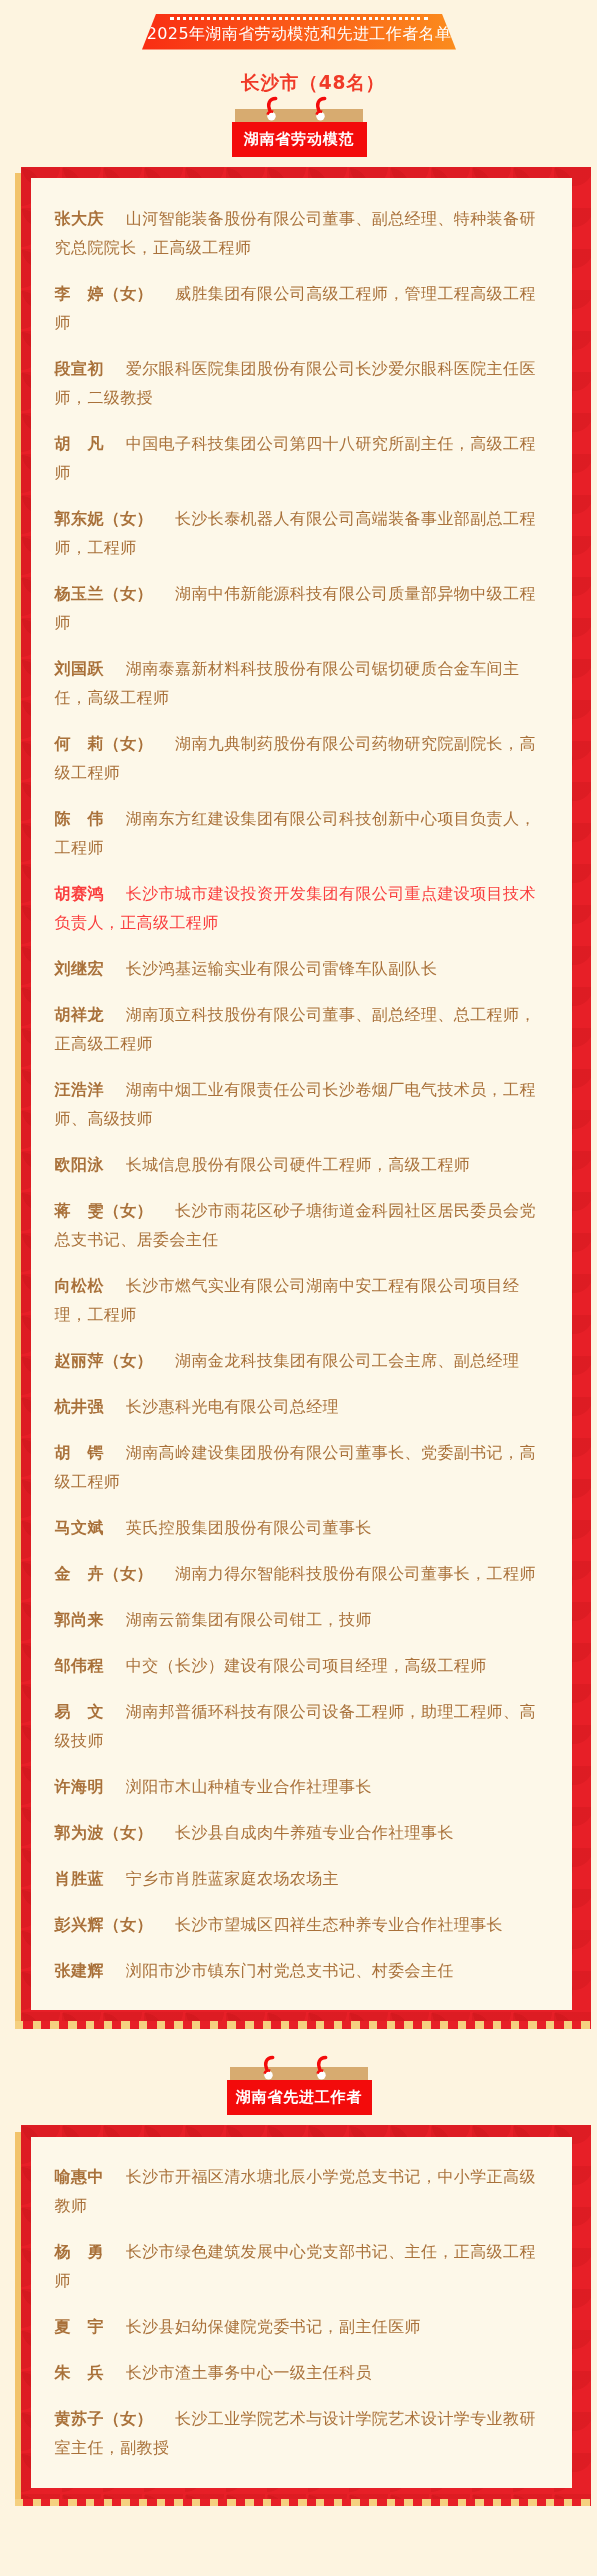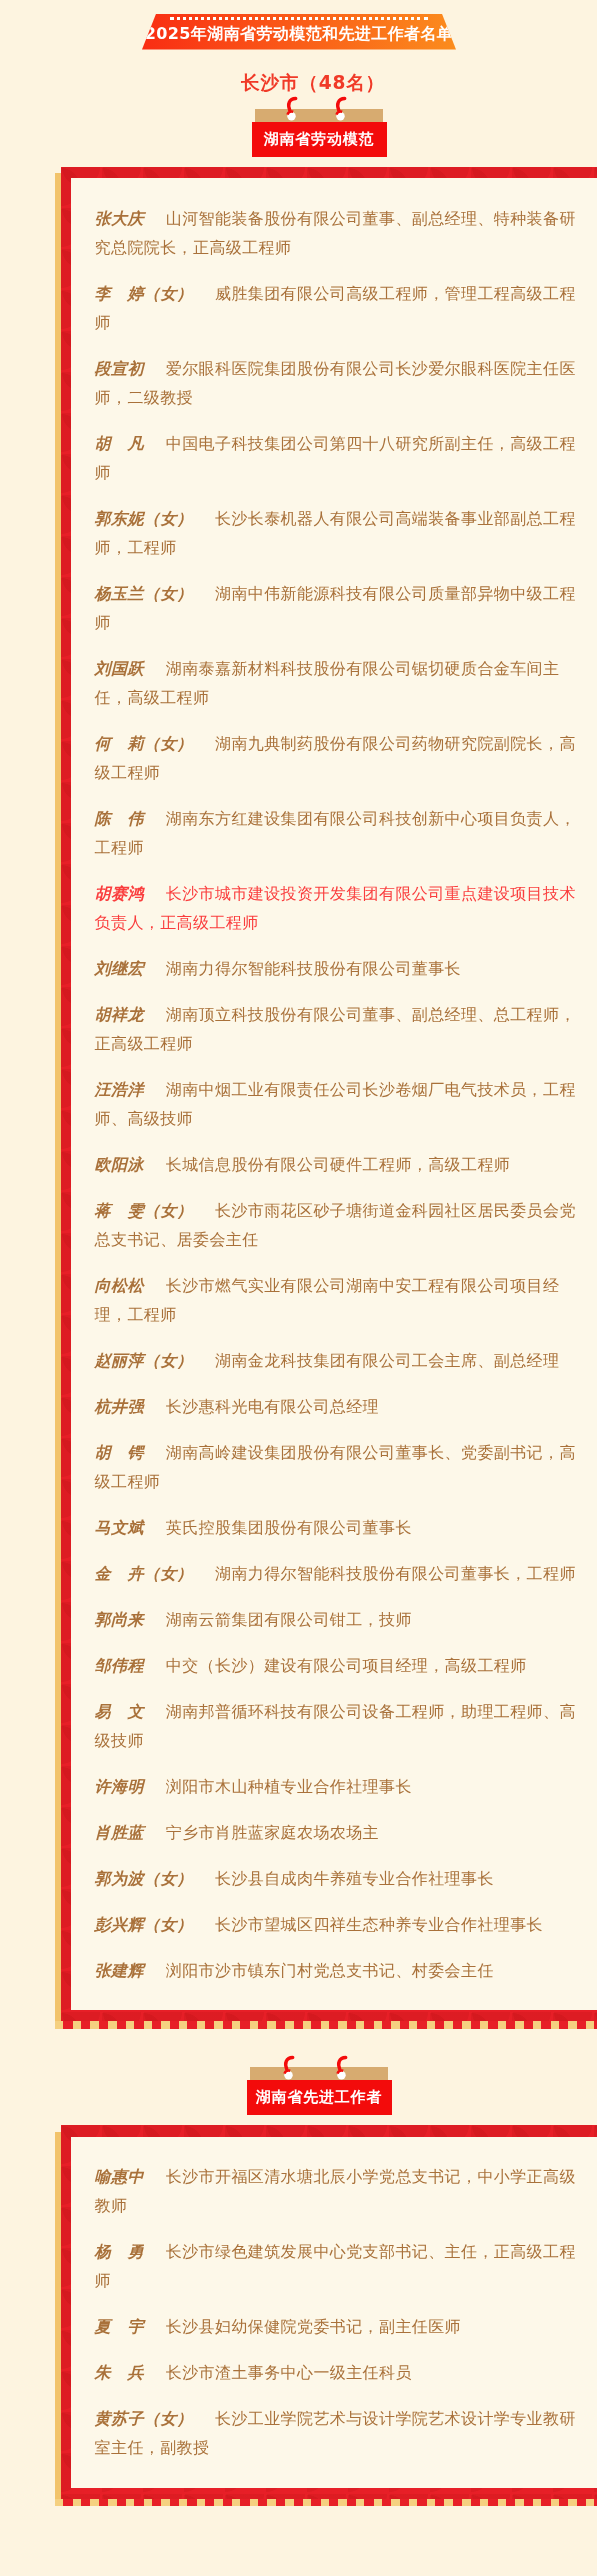--- a/index.html
+++ b/index.html
@@ -12,21 +12,21 @@
   
   .banner-wrap { display:flex; justify-content:center; padding-top:13.5px; }
   .banner {
     position:relative; width:314px; height:36px;
     background:linear-gradient(90deg,#f92d13,#fb8c1d);
     clip-path:polygon(4.5% 0,95.5% 0,100% 100%,0 100%);
     display:flex; flex-direction:column; align-items:center; justify-content:flex-start;
   }
   .banner-dots { width:82%; border-top:3.4px dotted #ffffff; margin-top:3.4px; }
   .banner-title {
-    color:#ffffff; font-weight:bold; font-size:16px; letter-spacing:0.4px;
+    color:#ffffff; font-weight:normal; font-size:16px; letter-spacing:0.4px;
     line-height:27px; white-space:nowrap;
   }
   
   .subtitle {
     text-align:center; margin-top:20px;
     color:#f03a28; font-size:18.6px; font-weight:bold; letter-spacing:0.8px;padding-left:28px;
   }
   
   .badge { position:relative; margin:13.5px auto 8.4px; width:135px; }
   .badge-top {
@@ -61,23 +61,23 @@
   .panel::after { 
     content:""; position:absolute; left:-5.9px; right:0; bottom:-7.6px; height:7.6px;
     background:repeating-linear-gradient(90deg,#f5d080 0 8.4px,#e71f27 8.4px 17.7px);
   }
   .panel-inner { background:#fdf8e9; padding:8.4px 23.6px; min-height:101px; }
   
   .entry {
     margin:17px 0; font-size:16px; line-height:29px;
     color:#a9713a; letter-spacing:0.4px; word-break:break-all;
   }
-  .entry .name { font-weight:bold; margin-right:22px;font-style:italic; }
+  .entry .name { font-weight:bold; margin-right:22px; }
   .entry.hl { color:#fa3d3d; }
-  .section { margin-top:0;padding-left:40px; }
+  .section { margin-top:0; }
   .section + .section { margin-top:46px; }
 </style>
 </head>
 <body>
 
 <div class="banner-wrap">
   <div class="banner">
     <div class="banner-dots"></div>
     <span class="banner-title">2025年湖南省劳动模范和先进工作者名单</span>
   </div>
@@ -118,21 +118,21 @@
   <p class="entry"><span class="name">杨玉兰（女）</span><span class="desc">湖南中伟新能源科技有限公司质量部异物中级工程师</span></p>
 
   <p class="entry"><span class="name">刘国跃</span><span class="desc">湖南泰嘉新材料科技股份有限公司锯切硬质合金车间主任，高级工程师</span></p>
 
   <p class="entry"><span class="name">何　莉（女）</span><span class="desc">湖南九典制药股份有限公司药物研究院副院长，高级工程师</span></p>
 
   <p class="entry"><span class="name">陈　伟</span><span class="desc">湖南东方红建设集团有限公司科技创新中心项目负责人，工程师</span></p>
 
   <p class="entry hl"><span class="name">胡赛鸿</span><span class="desc">长沙市城市建设投资开发集团有限公司重点建设项目技术负责人，正高级工程师</span></p>
 
-  <p class="entry"><span class="name">刘继宏</span><span class="desc">湖南力得尔智能科技股份有限公司董事长</span></p>
+  <p class="entry"><span class="name">刘继宏</span><span class="desc">长沙鸿基运输实业有限公司雷锋车队副队长</span></p>
 
   <p class="entry"><span class="name">胡祥龙</span><span class="desc">湖南顶立科技股份有限公司董事、副总经理、总工程师，正高级工程师</span></p>
 
   <p class="entry"><span class="name">汪浩洋</span><span class="desc">湖南中烟工业有限责任公司长沙卷烟厂电气技术员，工程师、高级技师</span></p>
 
   <p class="entry"><span class="name">欧阳泳</span><span class="desc">长城信息股份有限公司硬件工程师，高级工程师</span></p>
 
   <p class="entry"><span class="name">蒋　雯（女）</span><span class="desc">长沙市雨花区砂子塘街道金科园社区居民委员会党总支书记、居委会主任</span></p>
 
   <p class="entry"><span class="name">向松松</span><span class="desc">长沙市燃气实业有限公司湖南中安工程有限公司项目经理，工程师</span></p>
@@ -149,23 +149,23 @@
 
 
   <p class="entry"><span class="name">郭尚来</span><span class="desc">湖南云箭集团有限公司钳工，技师</span></p>
 
   <p class="entry"><span class="name">邹伟程</span><span class="desc">中交（长沙）建设有限公司项目经理，高级工程师</span></p>
 
   <p class="entry"><span class="name">易　文</span><span class="desc">湖南邦普循环科技有限公司设备工程师，助理工程师、高级技师</span></p>
 
   <p class="entry"><span class="name">许海明</span><span class="desc">浏阳市木山种植专业合作社理事长</span></p>
 
+  <p class="entry"><span class="name">郭为波（女）</span><span class="desc">长沙县自成肉牛养殖专业合作社理事长</span></p>
+
   <p class="entry"><span class="name">肖胜蓝</span><span class="desc">宁乡市肖胜蓝家庭农场农场主</span></p>
-
-  <p class="entry"><span class="name">郭为波（女）</span><span class="desc">长沙县自成肉牛养殖专业合作社理事长</span></p>
 
   <p class="entry"><span class="name">彭兴辉（女）</span><span class="desc">长沙市望城区四祥生态种养专业合作社理事长</span></p>
 
   <p class="entry"><span class="name">张建辉</span><span class="desc">浏阳市沙市镇东门村党总支书记、村委会主任</span></p>
 </div>
     </div>
   </div>
 
   <div class="section">
     <div class="badge wide">

